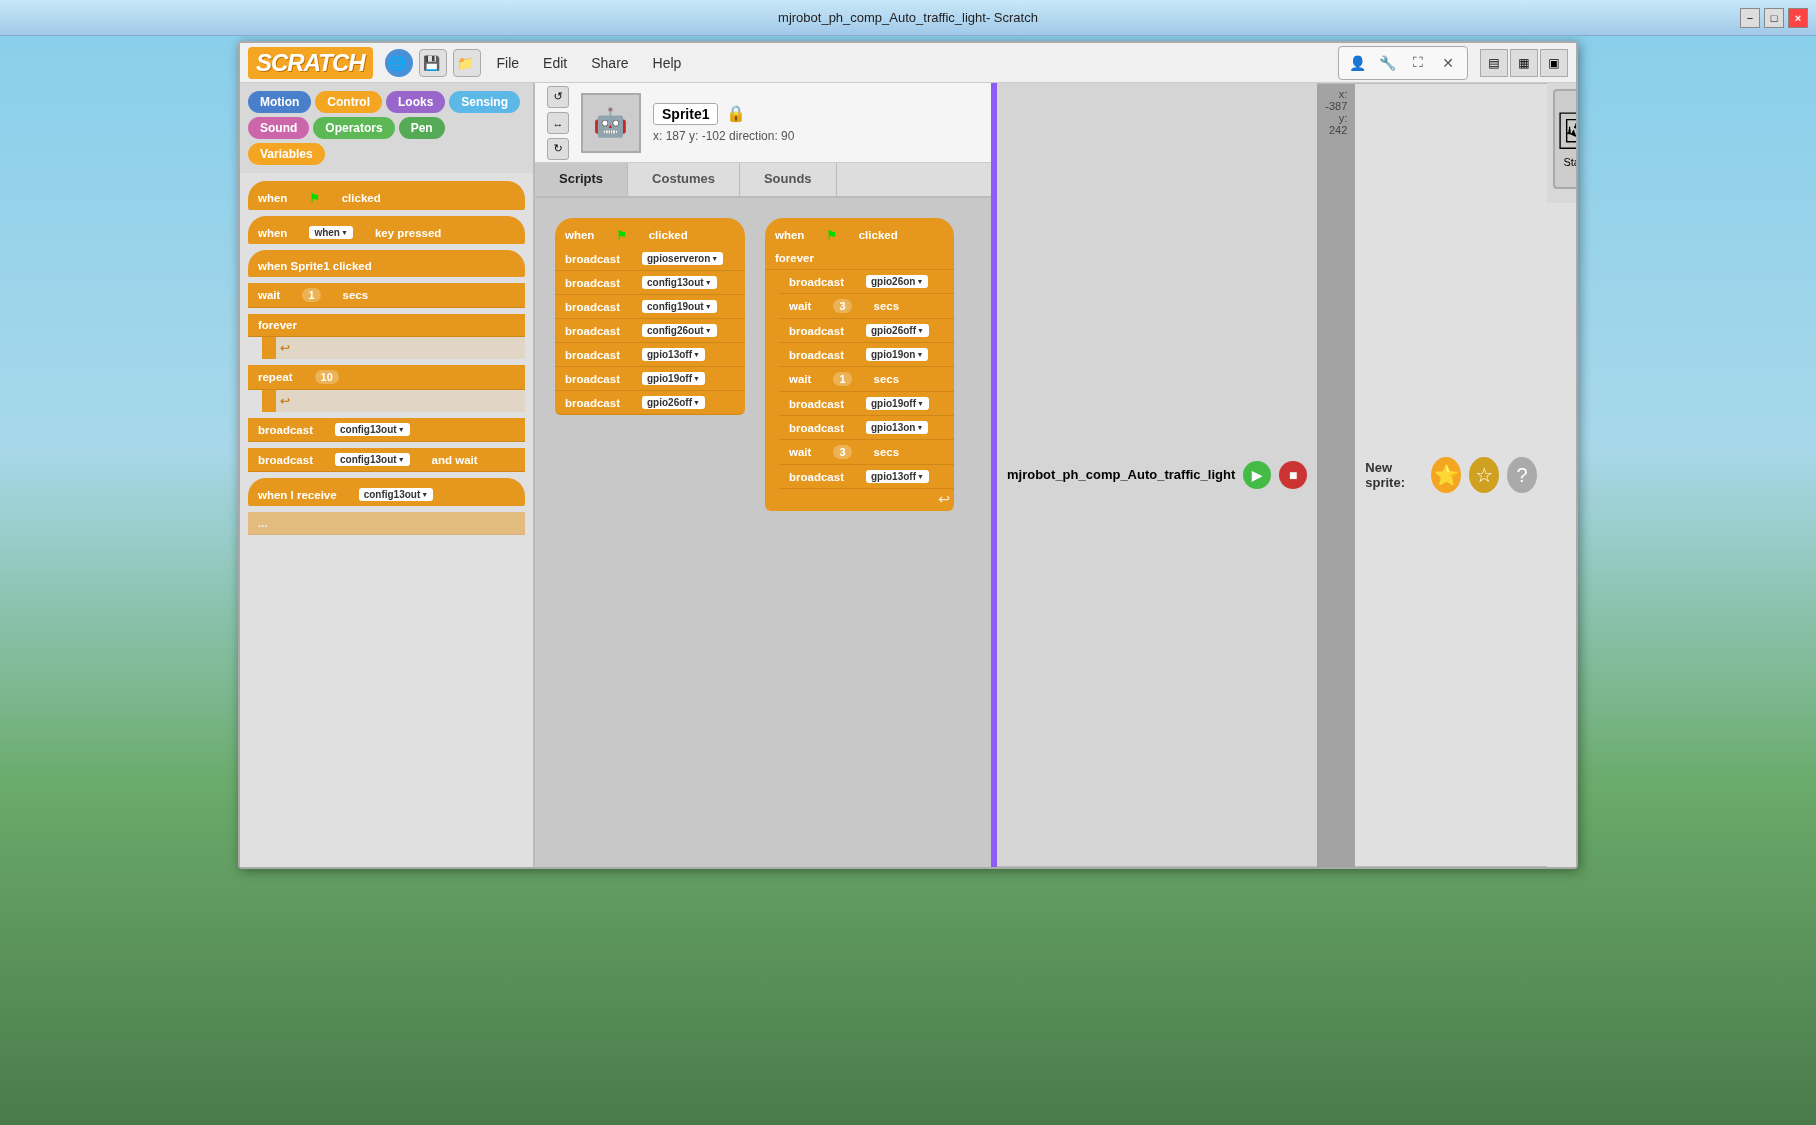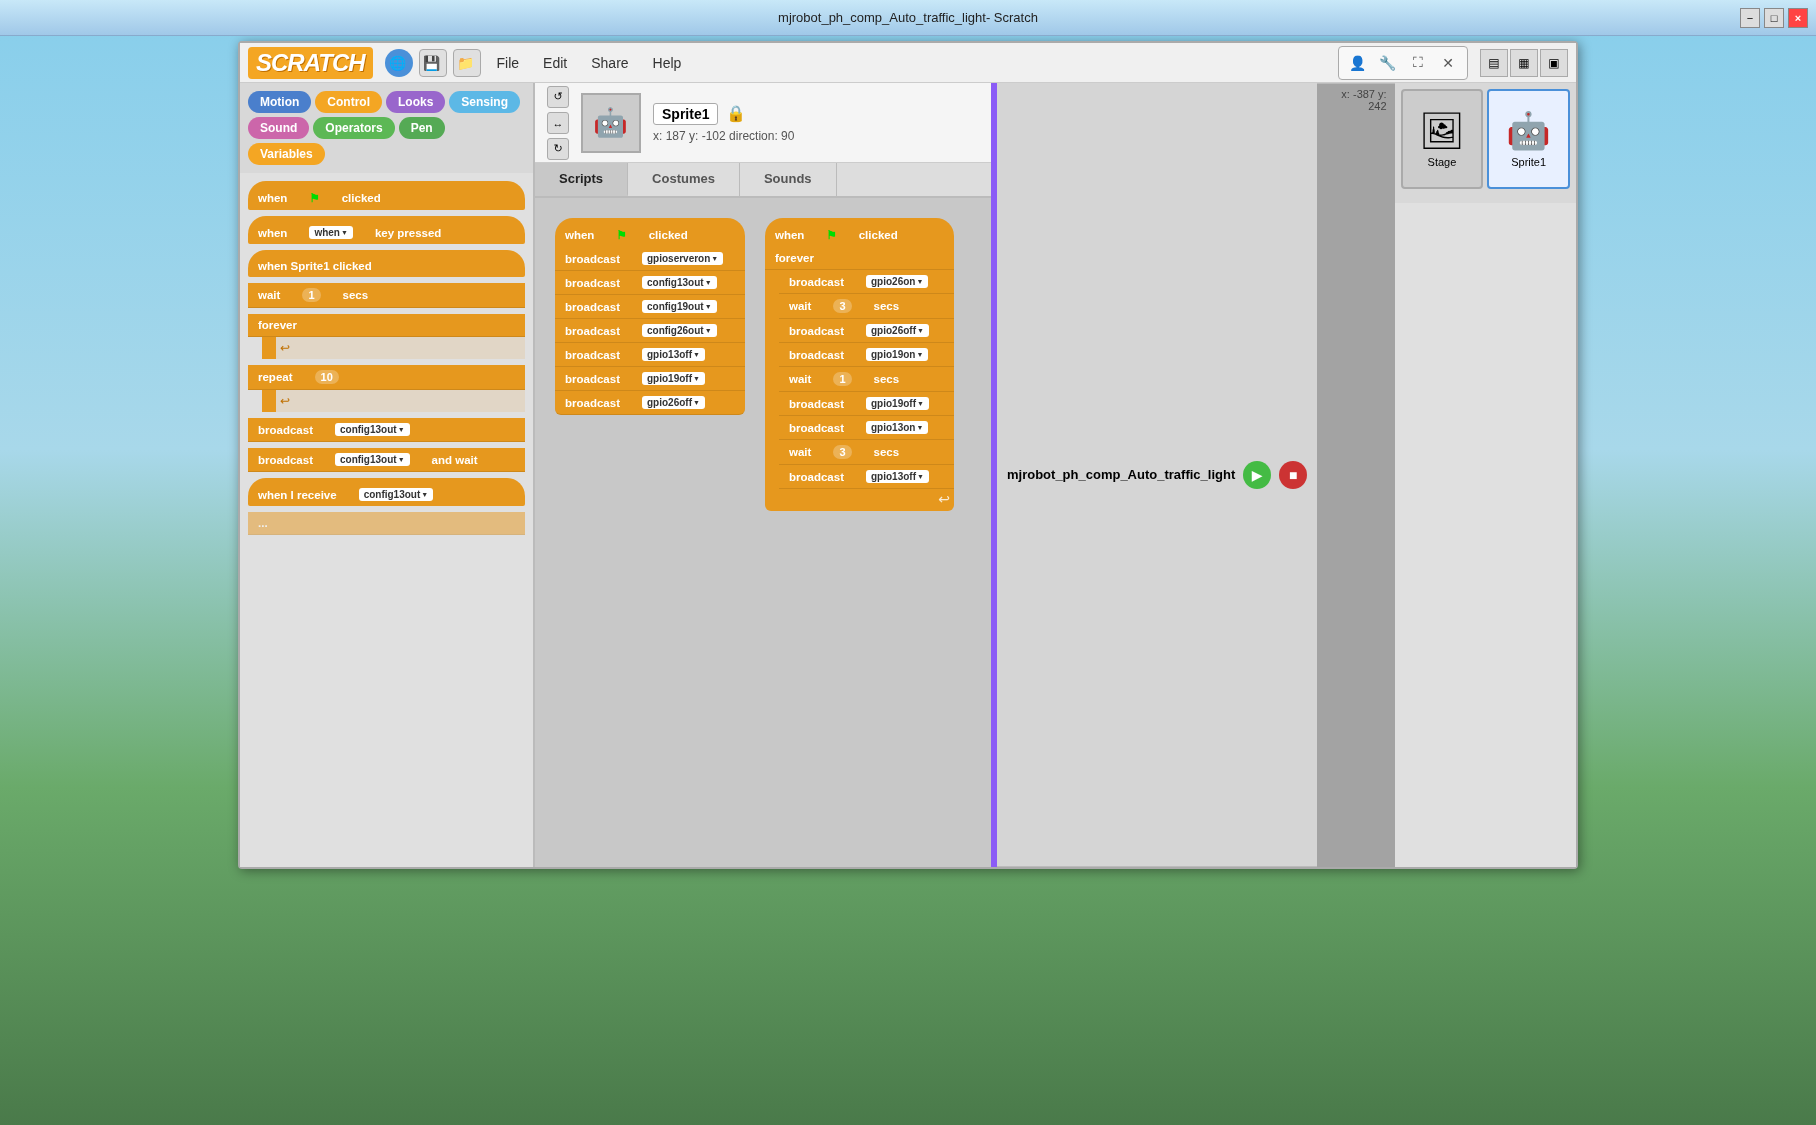--- a/index.html
+++ b/index.html
@@ -766,20 +766,26 @@
           </svg>
 
           <div style="position:absolute; bottom:15px; right:15px; font-size:44px; opacity:0.9;">🤖</div>
 
           <div style="position:absolute; bottom:25px; left:50%; transform:translateX(-50%); font-size:18px; color:rgba(0,0,0,0.25); font-style:italic;">fritzing</div>
         </div>
       </div>
 
       <div class="stage-coords">x: -387  y: 242</div>
 
+      <div class="new-sprite-bar">
+        <span class="new-sprite-label">New sprite:</span>
+        <button class="sprite-add-btn sprite-add-paint">⭐</button>
+        <button class="sprite-add-btn sprite-add-random">☆</button>
+        <button class="sprite-add-btn sprite-add-upload">?</button>
+      </div>
 
       <div class="sprite-list">
         <div class="sprite-thumb-item">
           <span class="sprite-emoji">🖼</span>
           <span>Stage</span>
         </div>
         <div class="sprite-thumb-item selected">
           <span class="sprite-emoji">🤖</span>
           <span>Sprite1</span>
         </div>

